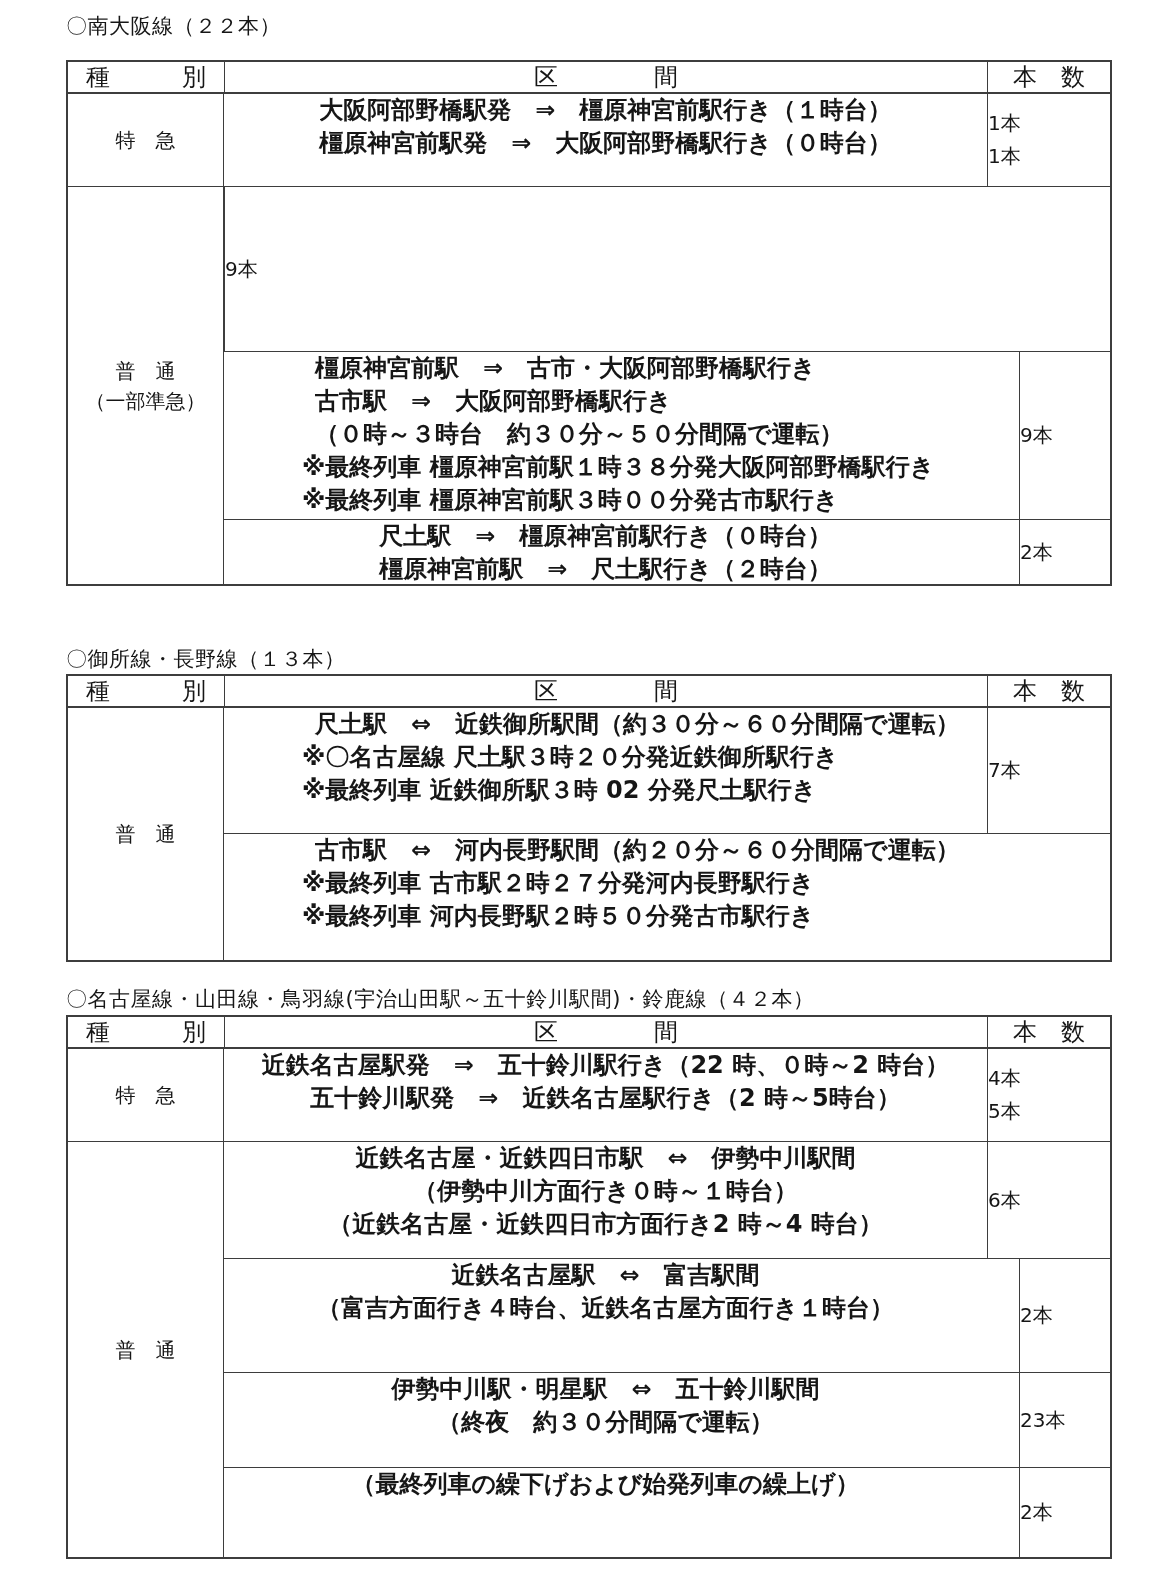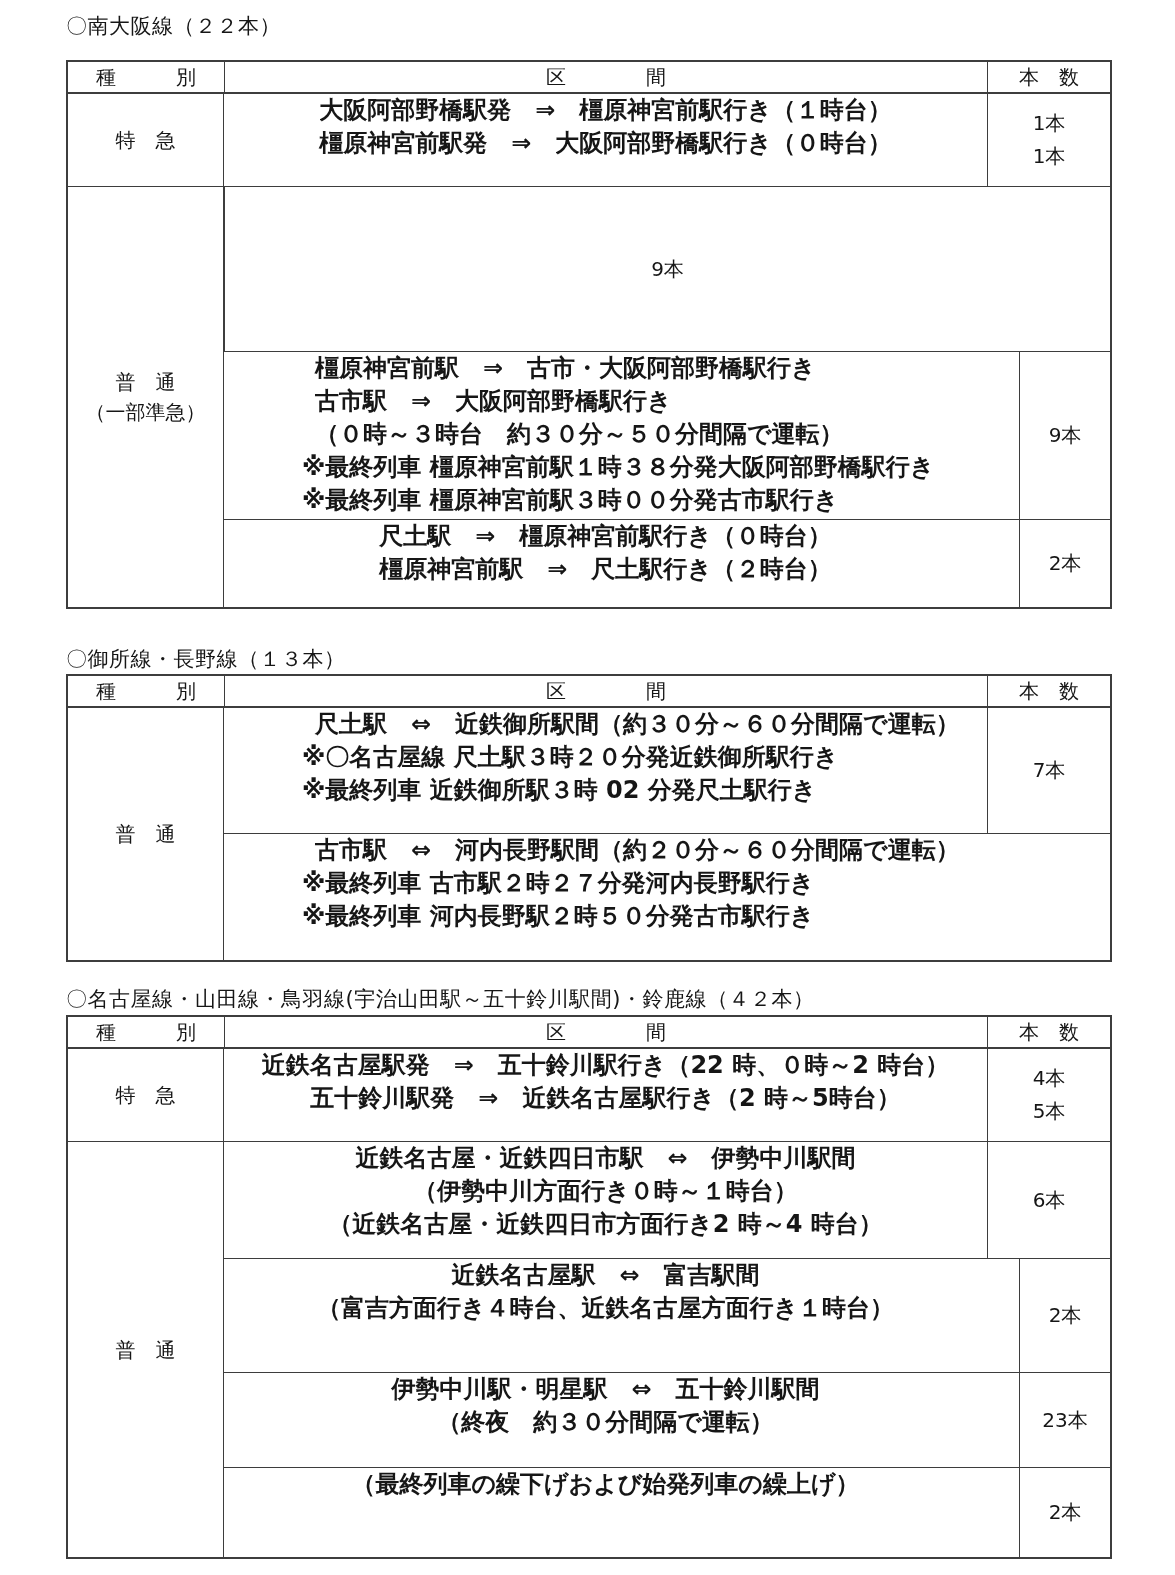--- a/index.html
+++ b/index.html
@@ -7,41 +7,41 @@
   body {
     width:1175px; height:1575px; position:relative;
     font-family:"DejaVu Sans","Liberation Sans",sans-serif;
     color:#161616;
   }
   .abs { position:absolute; left:66px; width:1046px; }
   .title { font-size:21px; line-height:30px; white-space:nowrap; letter-spacing:0.5px; }
   .tbl { border:2.5px solid #3d3d3d; background:#ffffff; }
   .hrow { display:flex; height:32px; border-bottom:2.5px solid #3d3d3d; }
   .hcell { display:flex; align-items:center; justify-content:center;
-           font-size:20px; white-space:nowrap; }
+           font-size:24px; white-space:nowrap; }
   .c1 { flex:0 0 156px; }
   .c2 { flex:0 0 763px; }
   .c3 { flex:1 1 auto; }
   .vl { border-left:1.5px solid #3d3d3d; }
   .grp { display:flex; }
   .grp + .grp { border-top:1.5px solid #3d3d3d; }
   .typecell { flex:0 0 156px; display:flex; flex-direction:column;
               align-items:center; justify-content:center;
               font-size:20px; border-right:1.5px solid #3d3d3d; }
   .typecell .ln { line-height:30px; white-space:nowrap; }
   .grprows { flex:1 1 auto; display:flex; flex-direction:column; }
   .drow { display:flex; }
   .drow + .drow { border-top:1.5px solid #3d3d3d;gap:32px; }
   .sec { flex:0 0 763px; display:flex; align-items:flex-start; font-size:24px;font-weight:bold; }
   .sec .inner { width:100%; }
   .sec.cen .ln { text-align:center; }
   .sec.noteblk .inner { padding-left:78px; text-align:left; }
   .sec .ln { line-height:33px; white-space:nowrap; }
   .sec .ind { padding-left:13px; }
-  .cnt { flex:1 1 auto; display:flex; flex-direction:column; align-items:center;
+  .cnt { flex:1 1 auto; display:flex; flex-direction:column; 
          justify-content:center; font-size:20px; border-left:1.5px solid #3d3d3d; }
   .cnt .ln { line-height:33px; white-space:nowrap; }
 </style>
 </head>
 <body>
 
 <div class="abs title" style="top:11px;">〇南大阪線（２２本）</div>
 
 <div class="abs tbl" style="top:60px;">
   <div class="hrow">
@@ -88,21 +88,21 @@
           <div class="ln ind">古市駅　⇒　大阪阿部野橋駅行き</div>
           <div class="ln ind">（０時～３時台　約３０分～５０分間隔で運転）</div>
           <div class="ln">※最終列車 橿原神宮前駅１時３８分発大阪阿部野橋駅行き</div>
           <div class="ln">※最終列車 橿原神宮前駅３時００分発古市駅行き</div>
         </div>
           </div>
         <div class="cnt">
           <div class="ln">9本</div>
         </div>
       </div>
-      <div class="drow" style="height:88px;">
+      <div class="drow" style="height:65px;">
         <div class="sec cen">
             <div class="inner">
           <div class="ln">尺土駅　⇒　橿原神宮前駅行き（０時台）</div>
           <div class="ln">橿原神宮前駅　⇒　尺土駅行き（２時台）</div>
         </div>
           </div>
         <div class="cnt">
           <div class="ln">2本</div>
         </div>
       </div>

